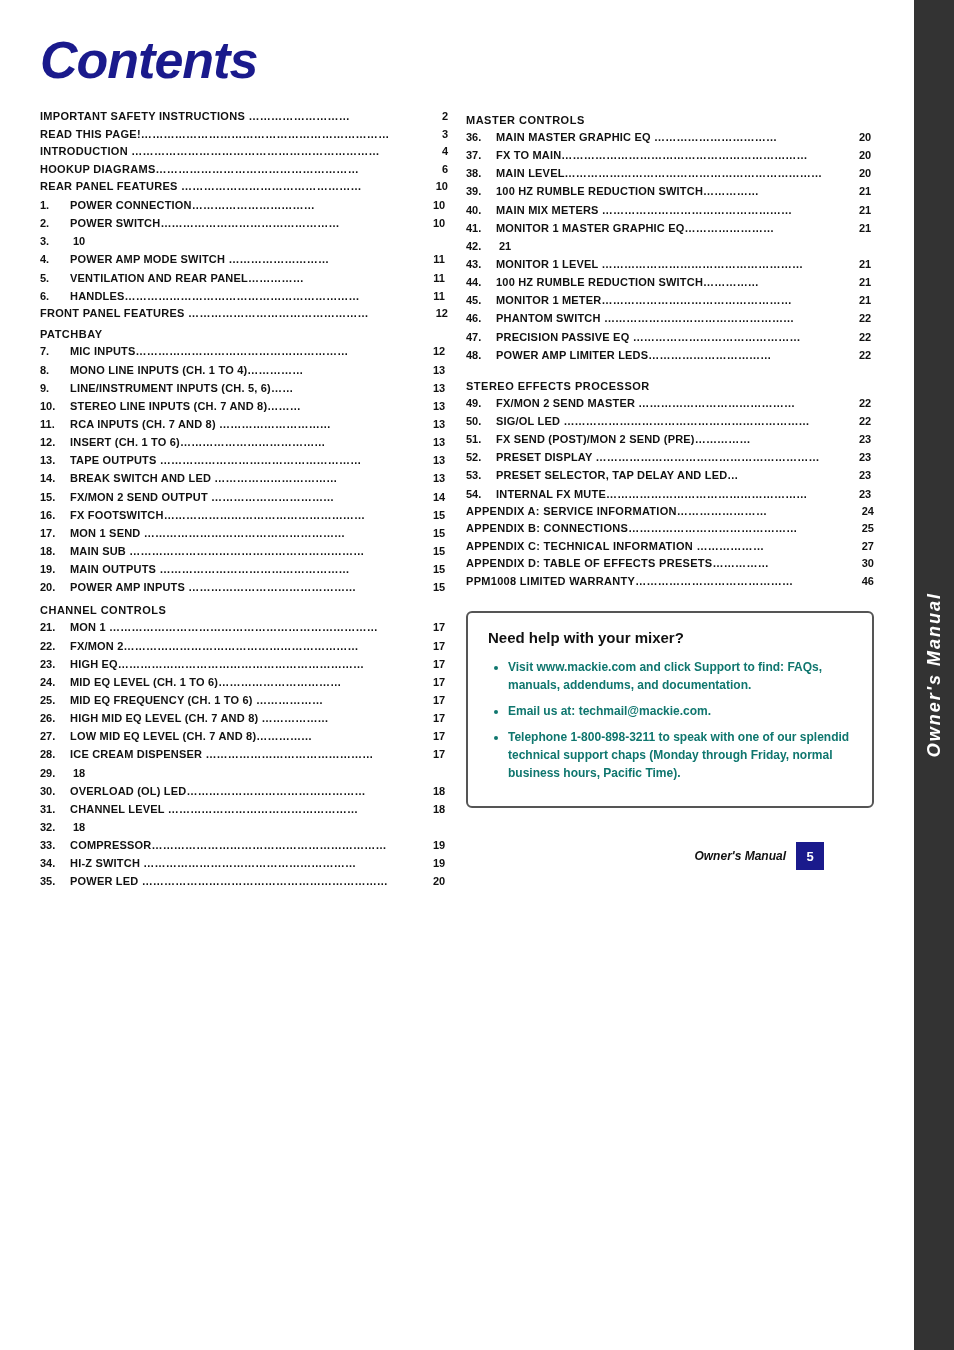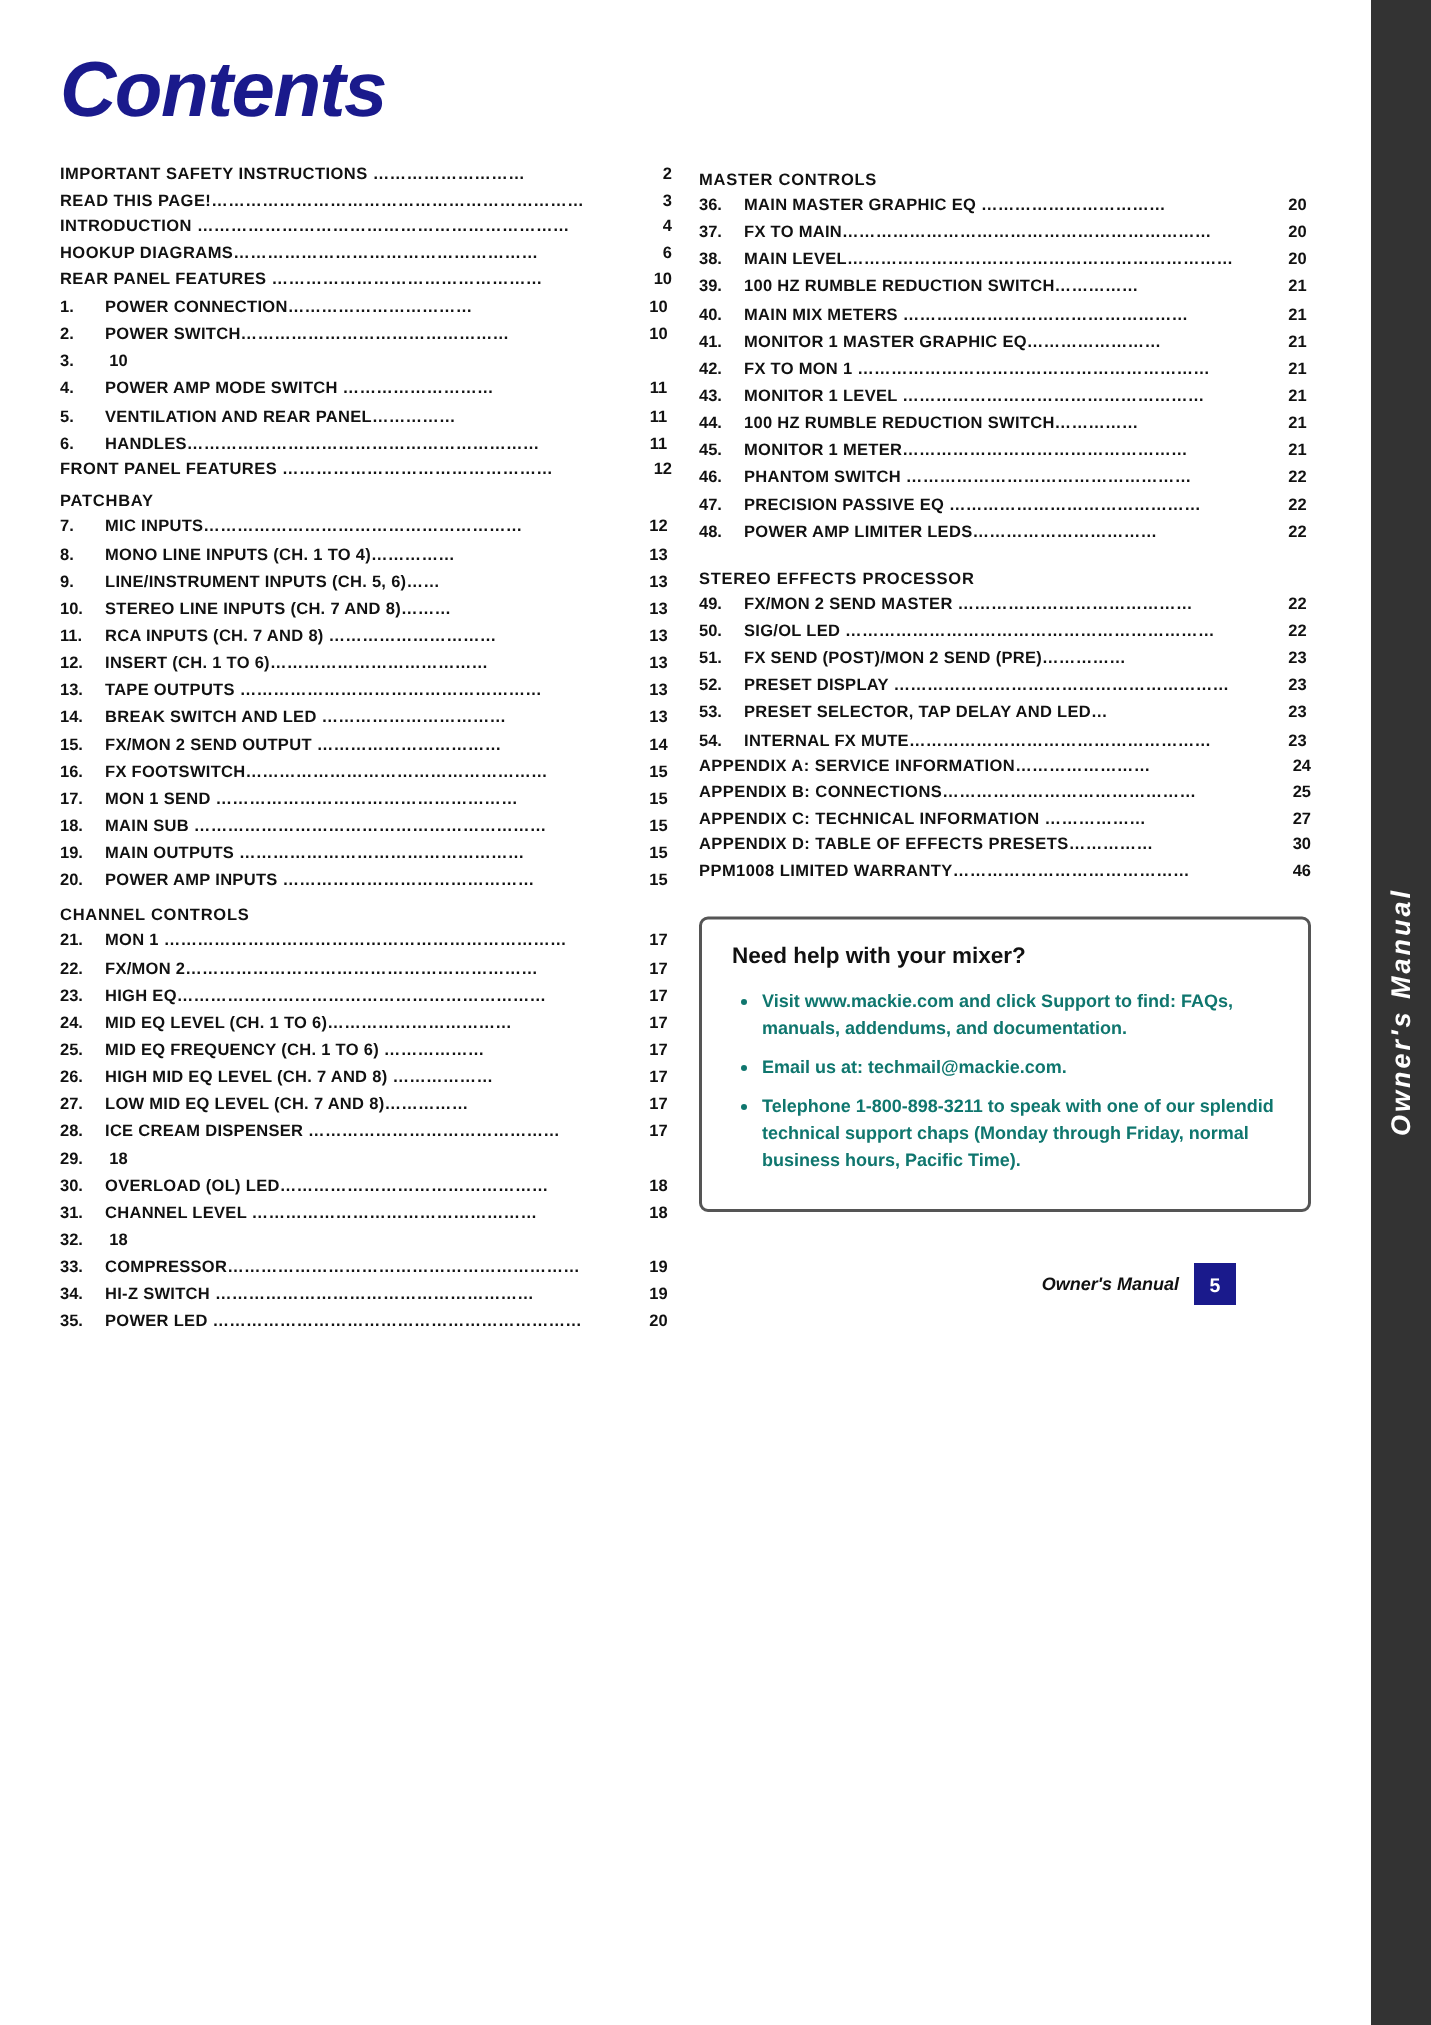--- a/index.html
+++ b/index.html
@@ -440,21 +440,20 @@
               <span class="lbl">MAIN MIX METERS ……………………………………………</span>
               <span class="pg">21</span>
             </div>
             <div class="toc-numbered">
               <span class="num">41.</span>
               <span class="lbl">MONITOR 1 MASTER GRAPHIC EQ……………………</span>
               <span class="pg">21</span>
             </div>
             <div class="toc-numbered">
               <span class="num">42.</span>
-              <span class="lbl">FX TO MON 1 ………………………………………………………</span>
               <span class="pg">21</span>
             </div>
             <div class="toc-numbered">
               <span class="num">43.</span>
               <span class="lbl">MONITOR 1 LEVEL ………………………………………………</span>
               <span class="pg">21</span>
             </div>
             <div class="toc-numbered">
               <span class="num">44.</span>
               <span class="lbl">100 HZ RUMBLE REDUCTION SWITCH……………</span>

